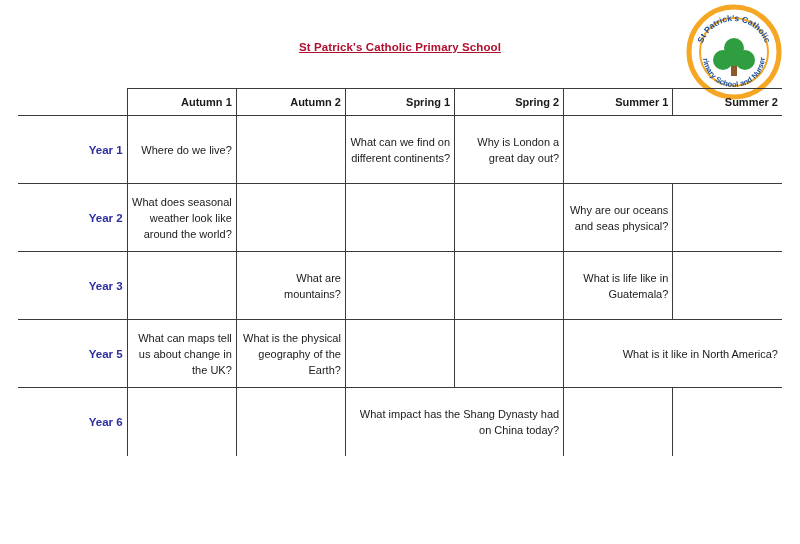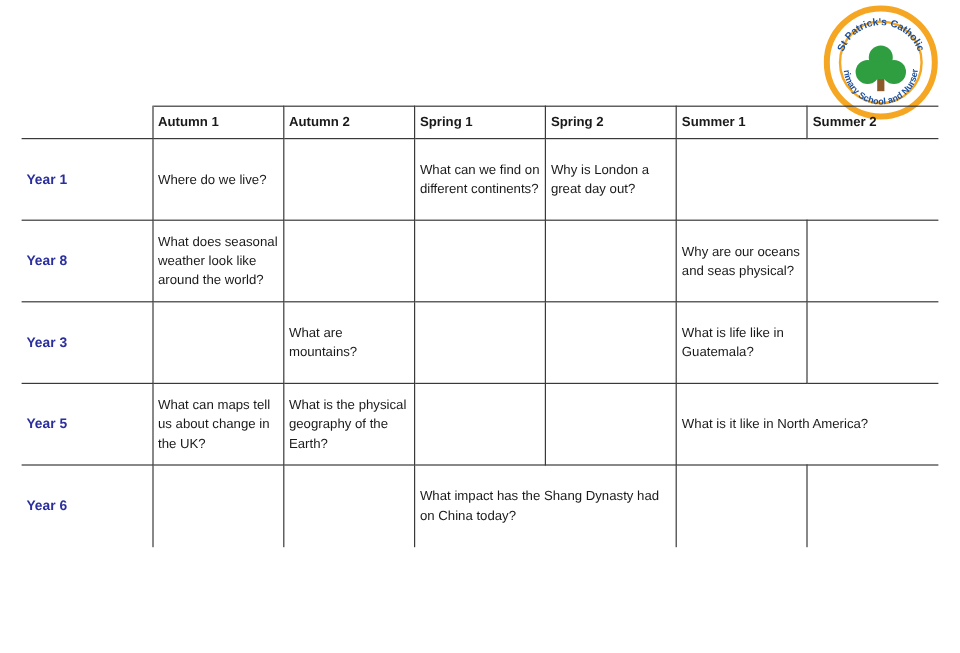--- a/index.html
+++ b/index.html
@@ -45,21 +45,21 @@
     position: absolute;
     top: 88px;
     left: 18px;
     width: 764px;
     border-collapse: collapse;
     table-layout: fixed;
   }
   table.cmap td, table.cmap th {
     border: 1px solid #3a3a3a;
     vertical-align: middle;
-    text-align: left;
+    text-align: right;
     padding: 2px 4px;
     font-size: 11px;
     color: #1a1a1a;
     line-height: 16px;
   }
   thead th {
     height: 22px;
     font-size: 11.5px;
     font-weight: bold;
     color: #c0143c;
@@ -116,20 +116,21 @@
         <rect x="-3" y="8" width="6" height="14" fill="#8a5a2b"></rect>
         <circle cx="0" cy="-6" r="10" fill="#2f9e41"></circle>
         <circle cx="-11" cy="6" r="10" fill="#2f9e41"></circle>
         <circle cx="11" cy="6" r="10" fill="#2f9e41"></circle>
         <circle cx="0" cy="4" r="8" fill="#2f9e41"></circle>
       </g>
     </svg>
   </div>
 
   <div class="header">
+    <div class="line">St Patrick's Catholic Primary School</div>
   </div>
 
   <table class="cmap">
     <thead>
       <tr>
         <th class="corner"></th>
         <th>Autumn 1</th>
         <th>Autumn 2</th>
         <th>Spring 1</th>
         <th>Spring 2</th>
@@ -150,21 +151,21 @@
             <span class="cell-text">What can we find on different continents?</span>
           </td>
           <td>
             <span class="cell-text">Why is London a great day out?</span>
           </td>
           <td colspan="2" class="lastcol">
             <span class="cell-text"></span>
           </td>
         </tr>
         <tr>
-          <td class="yearcell">Year 8</td>
+          <td class="yearcell">Year 2</td>
           <td>
             <span class="cell-text">What does seasonal weather look like around the world?</span>
           </td>
           <td>
             <span class="cell-text"></span>
           </td>
           <td>
             <span class="cell-text"></span>
           </td>
           <td>

